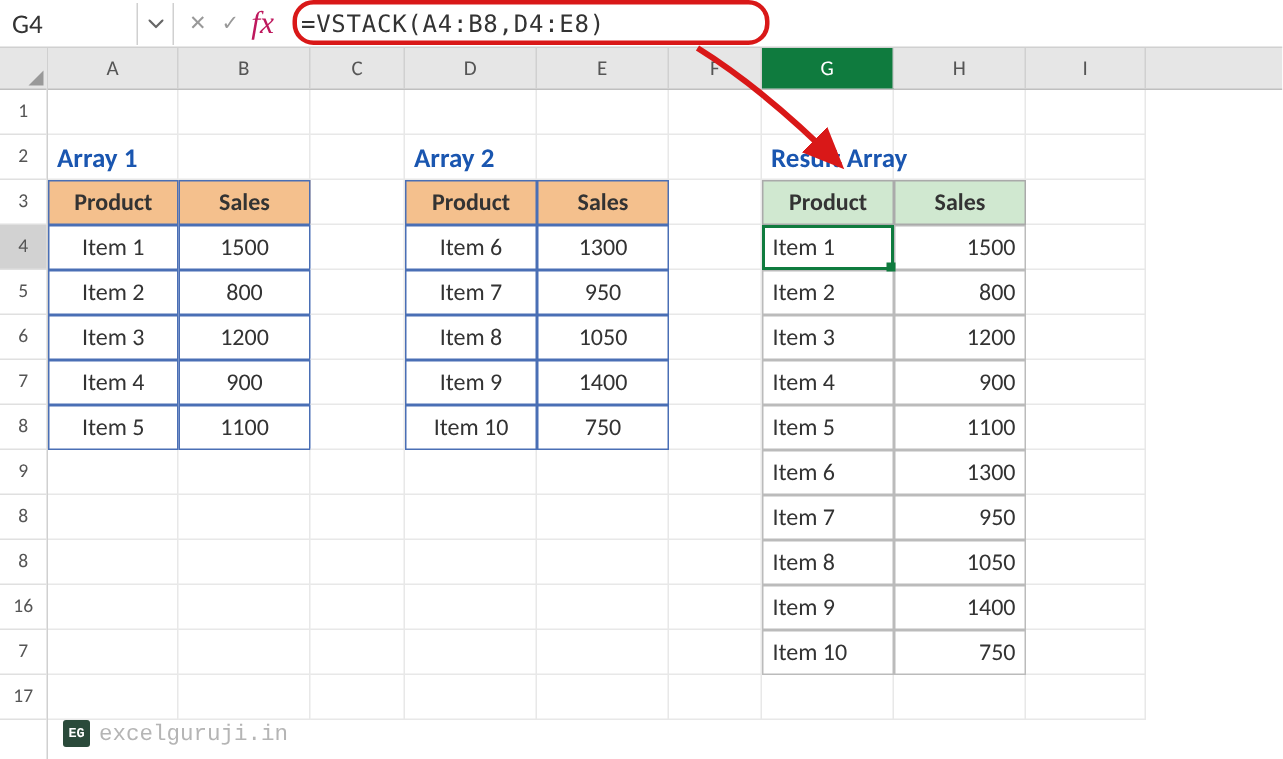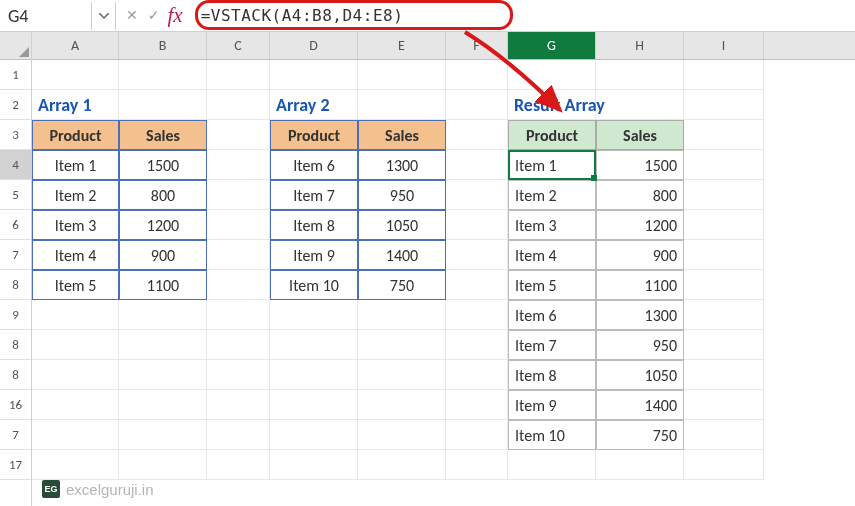--- a/index.html
+++ b/index.html
@@ -39,21 +39,21 @@
     .tcell { border: 1px solid #4a6fb5; justify-content: center; }
     .rhdr { background: #d0e8d0; font-weight: 700; justify-content: center; border: 1px solid #aaa; }
     .rcell { border: 1px solid #bbb; }
     .right { justify-content: flex-end; }
     .left { justify-content: flex-start; padding-left: 6px; }
     
     .selected-cell { position: absolute; border: 2px solid #0f7b3e; pointer-events: none; }
     .fill-handle { position: absolute; width: 6px; height: 6px; background: #0f7b3e; bottom: -3px; right: -3px; }
     
     .arrow-svg { position: absolute; top: 30px; left: 440px; pointer-events: none; }
-    .watermark { position: absolute; bottom: 8px; left: 42px; font-size: 15px; color: #b5b5b5; display: flex; align-items: center; gap: 6px; font-family: Liberation Sans, sans-serif; justify-content: center; }
+    .watermark { position: absolute; bottom: 8px; left: 42px; font-size: 15px; color: #b5b5b5; display: flex; align-items: center; gap: 6px; font-family: Liberation Mono, monospace; justify-content: center; }
     .wm-logo { width: 18px; height: 18px; background: #2a4a3a; color: #fff; display: flex; align-items: center; justify-content: center; font-size: 9px; font-weight: bold; border-radius: 2px; }
   </style>
 </head>
 <body>
 
 <div class="formula-bar">
   <div class="name-box">G4</div>
   <div class="name-box-arrow">
     <svg width="10" height="6">
         <path d="M0 0 L5 5 L10 0" fill="none" stroke="#666" stroke-width="1.5"></path>

